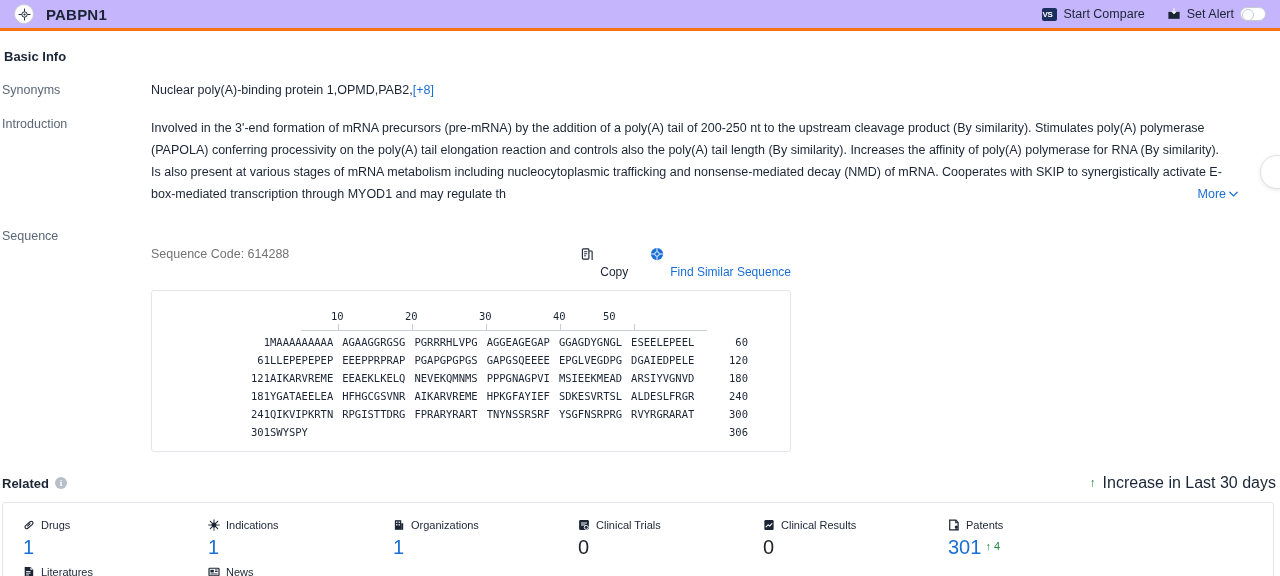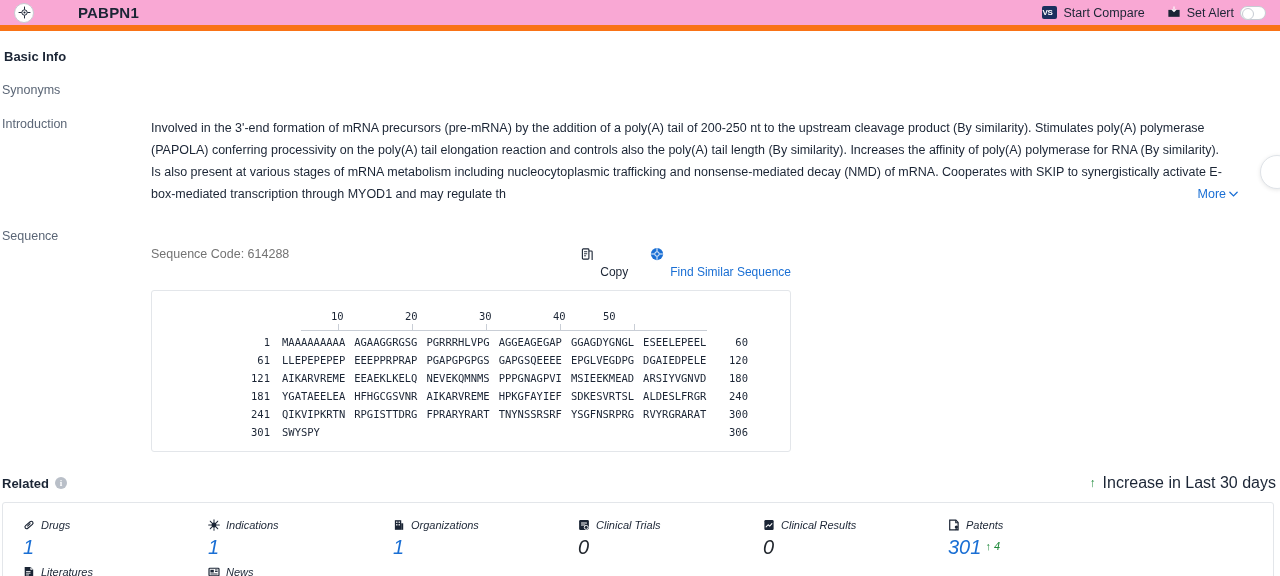--- a/index.html
+++ b/index.html
@@ -10,24 +10,23 @@
     font-family: "Liberation Sans", sans-serif;
     overflow: hidden;
   }
   .page { position: relative; width: 1280px; height: 576px; background:#fff; }
 
   
   .header {
     height: 31px;
     display: flex; align-items: center;
     padding: 0 8px 0 8px;
-    border-bottom: 6px solid #f97316;
-    background: #f9a8d4;
+    border-bottom: 3px solid #f97316;
+    background: #c4b5fd;
     position: relative;
-    gap: 32px;
   }
   .hdr-logo {
     width: 20px; height: 20px; border-radius: 50%;
     border: 1px solid #c8ccd2;
     display: flex; align-items: center; justify-content: center;
     margin-left: 6px; flex: 0 0 auto;
     background: #fff;
   }
   .hdr-title {
     font-size: 15px; font-weight: bold; color: #1b2535;
@@ -114,21 +113,21 @@
   }
   .ruler-tick { position: absolute; top: 19px; width: 1px; height: 6px; background: #c9ced6; }
 
   .seq-line {
     display: flex; align-items: baseline;
     font-size: 10.5px; color: #1b2535; line-height: 18px;
     font-family: "DejaVu Sans Mono", monospace;
     padding-left: 58px;
   }
   .seq-start { width: 60px; text-align: right; }
-  .seq-blocks { margin-left: 12px; display: flex; gap: 9px; }
+  .seq-blocks { display: flex; gap: 9px; }
   .seq-end { margin-left: auto; margin-right: 42px; width: 30px; text-align: right; }
 
   
   .related-head {
     display: flex; align-items: center;
     margin-top: 22px; padding-left: 2px;
   }
   .related-title { font-size: 13px; font-weight: bold; color: #1b2535; }
   .info-ico {
     width: 12px; height: 12px; border-radius: 50%;
@@ -144,21 +143,21 @@
   .arrow-up { color: #1f8a3b; font-size: 12px; line-height: 1; }
 
   .related-card {
     margin-top: 10px;
     border: 1px solid #e3e6ea; border-radius: 3px;
     background: #fff;
     width: 1272px; margin-left: 2px;
     padding: 16px 0 4px 0;
     display: flex; flex-wrap: wrap;
   }
-  .stat { width: 185px; padding-left: 20px; margin-bottom: 6px; font-style: italic; }
+  .stat { width: 185px; padding-left: 20px; margin-bottom: 6px; }
   .stat-head { display: flex; align-items: center; gap: 6px; }
   .stat-label { font-size: 11px; color: #1b2535; }
   .stat-val-wrap { display: flex; align-items: flex-start; gap: 4px; margin-top: 3px; }
   .stat-val { font-size: 20px; color: #1a6fd4; font-weight: normal; line-height: 26px; }
   .stat-val.dark { color: #22272e; }
   .delta { display: flex; align-items: center; gap: 3px; margin-top: 6px; }
   .delta-arrow { color: #1f8a3b; font-size: 11px; line-height: 1; }
   .delta-num { color: #1f8a3b; font-size: 11px; }
 
   .fab {
@@ -201,20 +200,23 @@
       </div>
     </div>
   </div>
 
   <div class="content">
 
     <div class="section-title">Basic Info</div>
 
     <div class="row syn-row">
       <div class="row-label">Synonyms</div>
+      <div class="row-value">
+        <span>Nuclear poly(A)-binding protein 1,OPMD,PAB2,</span><span class="link">[+8]</span>
+      </div>
     </div>
 
     <div class="row intro-row">
       <div class="row-label">Introduction</div>
       <div class="row-value">
         <div class="intro-text">
           <span>Involved in the 3'-end formation of mRNA precursors (pre-mRNA) by the addition of a poly(A) tail of 200-250 nt to the upstream cleavage product (By similarity). Stimulates poly(A) polymerase (PAPOLA) conferring processivity on the poly(A) tail elongation reaction and controls also the poly(A) tail length (By similarity). Increases the affinity of poly(A) polymerase for RNA (By similarity). Is also present at various stages of mRNA metabolism including nucleocytoplasmic trafficking and nonsense-mediated decay (NMD) of mRNA. Cooperates with SKIP to synergistically activate E-box-mediated transcription through MYOD1 and may regulate th</span>
           <span class="more-wrap">
             <span class="more-label">More</span>
             <span>

